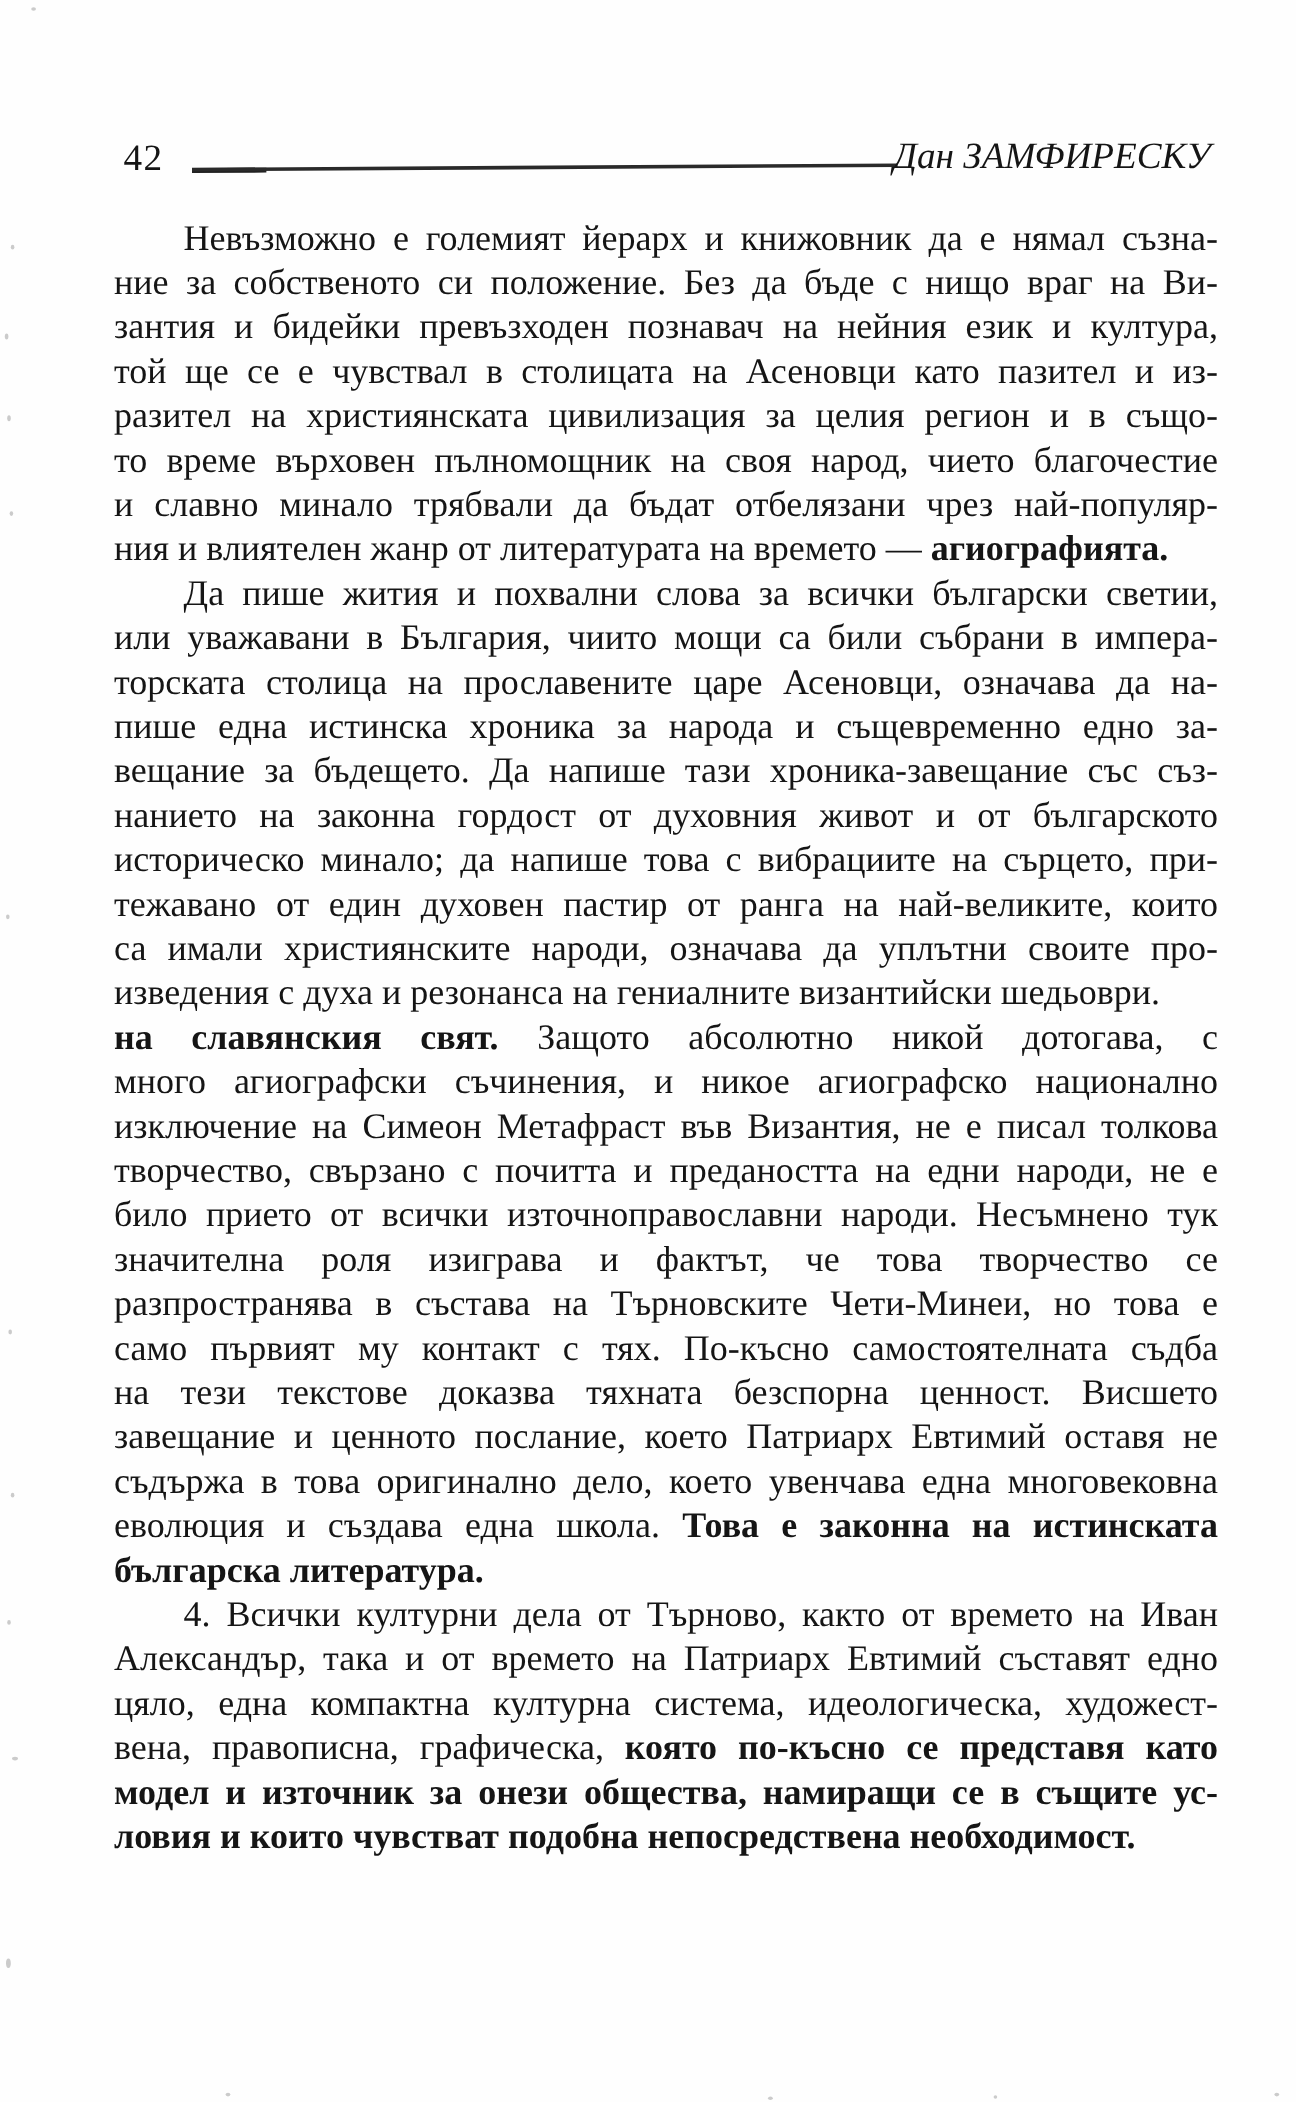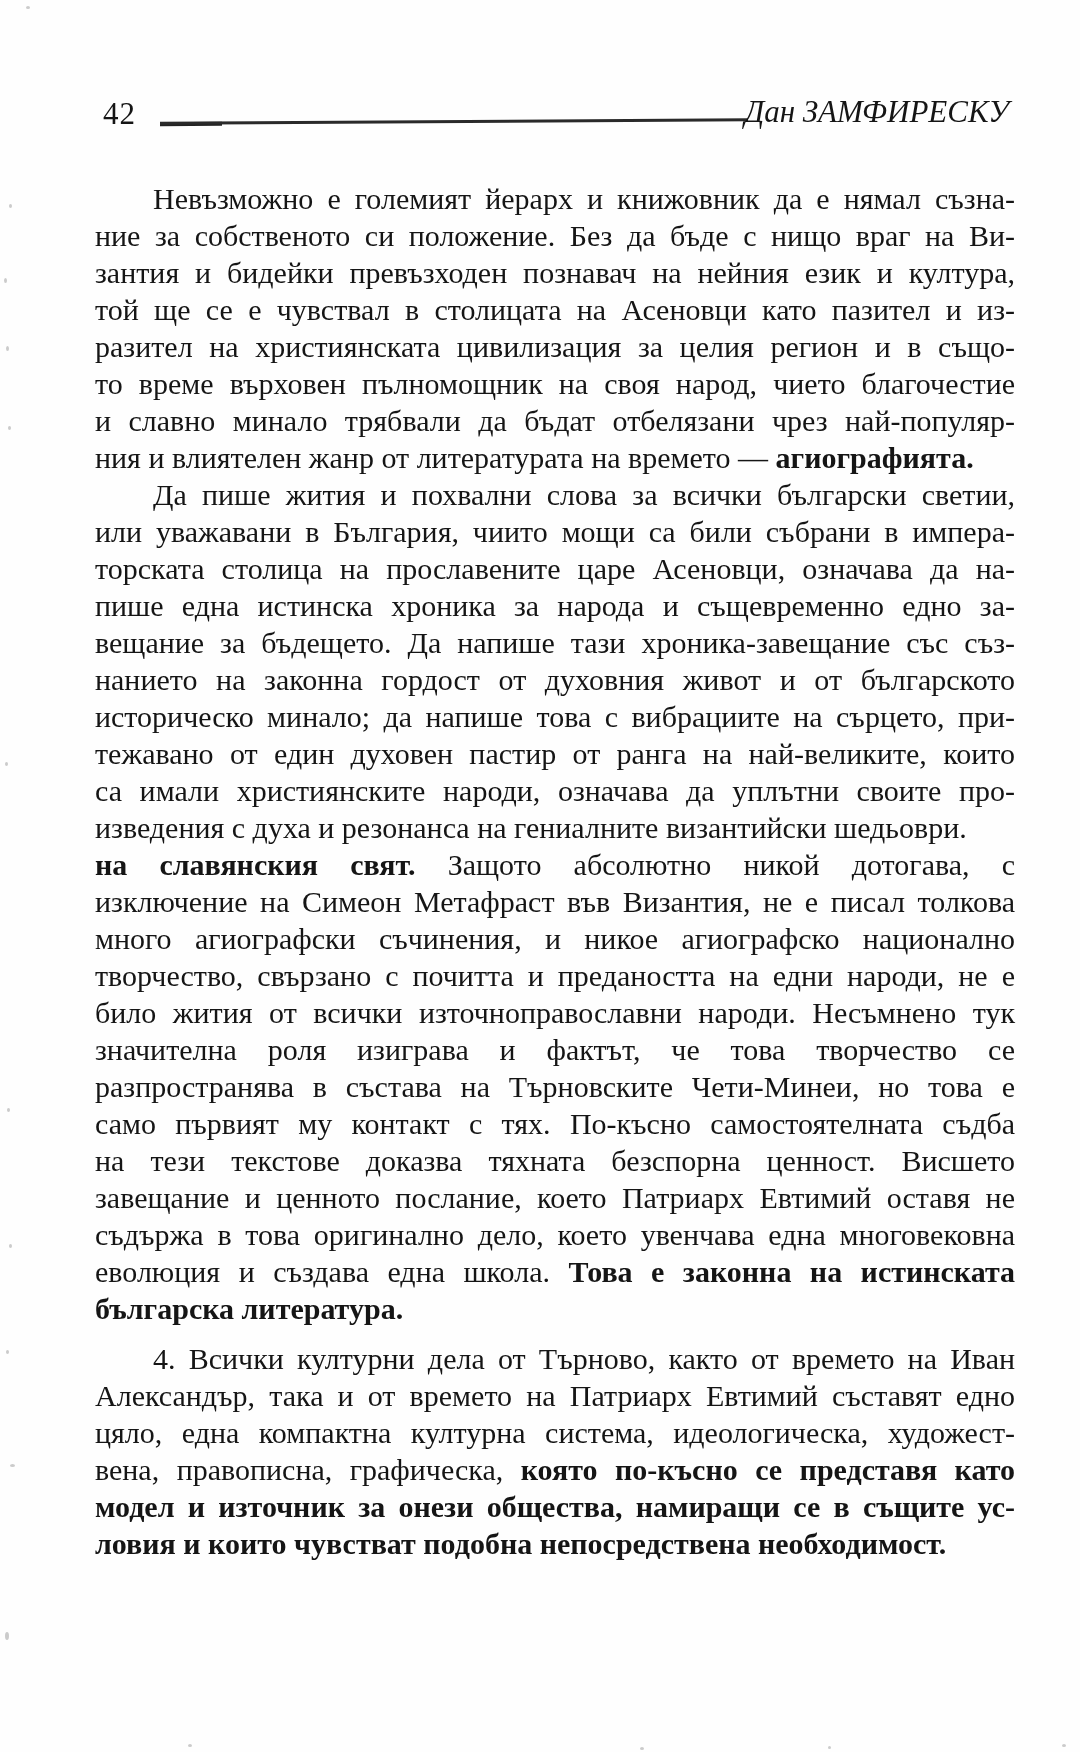--- a/index.html
+++ b/index.html
@@ -5,29 +5,29 @@
   html,body{margin:0;padding:0;background:#ffffff;}
   .page{
     position:relative;
     width:1080px;height:1752px;
     background:#fefefe;
     overflow:hidden;
     font-family:"Liberation Serif","DejaVu Serif",serif;
     color:#151515;
   }
   
-  .header{position:absolute;left:95px;top:94px;width:920px;height:46px;}
+  .header{position:absolute;left:95px;top:112px;width:920px;height:46px;}
   .pagenum{position:absolute;left:8px;top:2px;font-size:31px;letter-spacing:1px;}
   .rule{position:absolute;left:65px;top:26px;width:588px;height:3px;background:#2a2a2a;transform:rotate(-0.35deg);}
   .rule-dash{position:absolute;left:65px;top:28px;width:62px;height:4px;background:#222;transform:rotate(-0.3deg);}
   .author{position:absolute;right:6px;top:0;font-size:31px;font-style:italic;white-space:nowrap;margin-left:40px;}
   
   .body-text{position:absolute;left:95px;top:180px;width:920px;}
   .para{margin:0;}
-  .para.spaced{margin-top:13px;}
+  .para.spaced{}
   .line{
     font-size:30px;
     line-height:37px;
     text-align:justify;
     text-align-last:justify;
   }
   .line.first{text-indent:58px;}
   .line.last{text-align-last:left;}
   .line b{font-weight:700;}
   
@@ -63,24 +63,24 @@
         <div class="line"><span>пише една истинска хроника за народа и същевременно едно за-</span></div>
         <div class="line"><span>вещание за бъдещето. Да напише тази хроника-завещание със съз-</span></div>
         <div class="line"><span>нанието на законна гордост от духовния живот и от българското</span></div>
         <div class="line"><span>историческо минало; да напише това с вибрациите на сърцето, при-</span></div>
         <div class="line"><span>тежавано от един духовен пастир от ранга на най-великите, които</span></div>
         <div class="line"><span>са имали християнските народи, означава да уплътни своите про-</span></div>
         <div class="line last"><span>изведения с духа и резонанса на гениалните византийски шедьоври.</span></div>
       </div>
       <div class="para">
         <div class="line"><b>на славянския свят.</b><span> Защото абсолютно никой дотогава, с</span></div>
+        <div class="line"><span>много агиографски съчинения, и никое агиографско национално</span></div>
         <div class="line"><span>изключение на Симеон Метафраст във Византия, не е писал толкова</span></div>
-        <div class="line"><span>много агиографски съчинения, и никое агиографско национално</span></div>
         <div class="line"><span>творчество, свързано с почитта и предаността на едни народи, не е</span></div>
-        <div class="line"><span>било жития от всички източноправославни народи. Несъмнено тук</span></div>
+        <div class="line"><span>било прието от всички източноправославни народи. Несъмнено тук</span></div>
         <div class="line"><span>значителна роля изиграва и фактът, че това творчество се</span></div>
         <div class="line"><span>разпространява в състава на Търновските Чети-Минеи, но това е</span></div>
         <div class="line"><span>само първият му контакт с тях. По-късно самостоятелната съдба</span></div>
         <div class="line"><span>на тези текстове доказва тяхната безспорна ценност. Висшето</span></div>
         <div class="line"><span>завещание и ценното послание, което Патриарх Евтимий оставя не</span></div>
         <div class="line"><span>съдържа в това оригинално дело, което увенчава една многовековна</span></div>
         <div class="line"><span>еволюция и създава една школа. </span><b>Това е законна на истинската</b></div>
         <div class="line last"><b>българска литература.</b></div>
       </div>
       <div class="para spaced">

